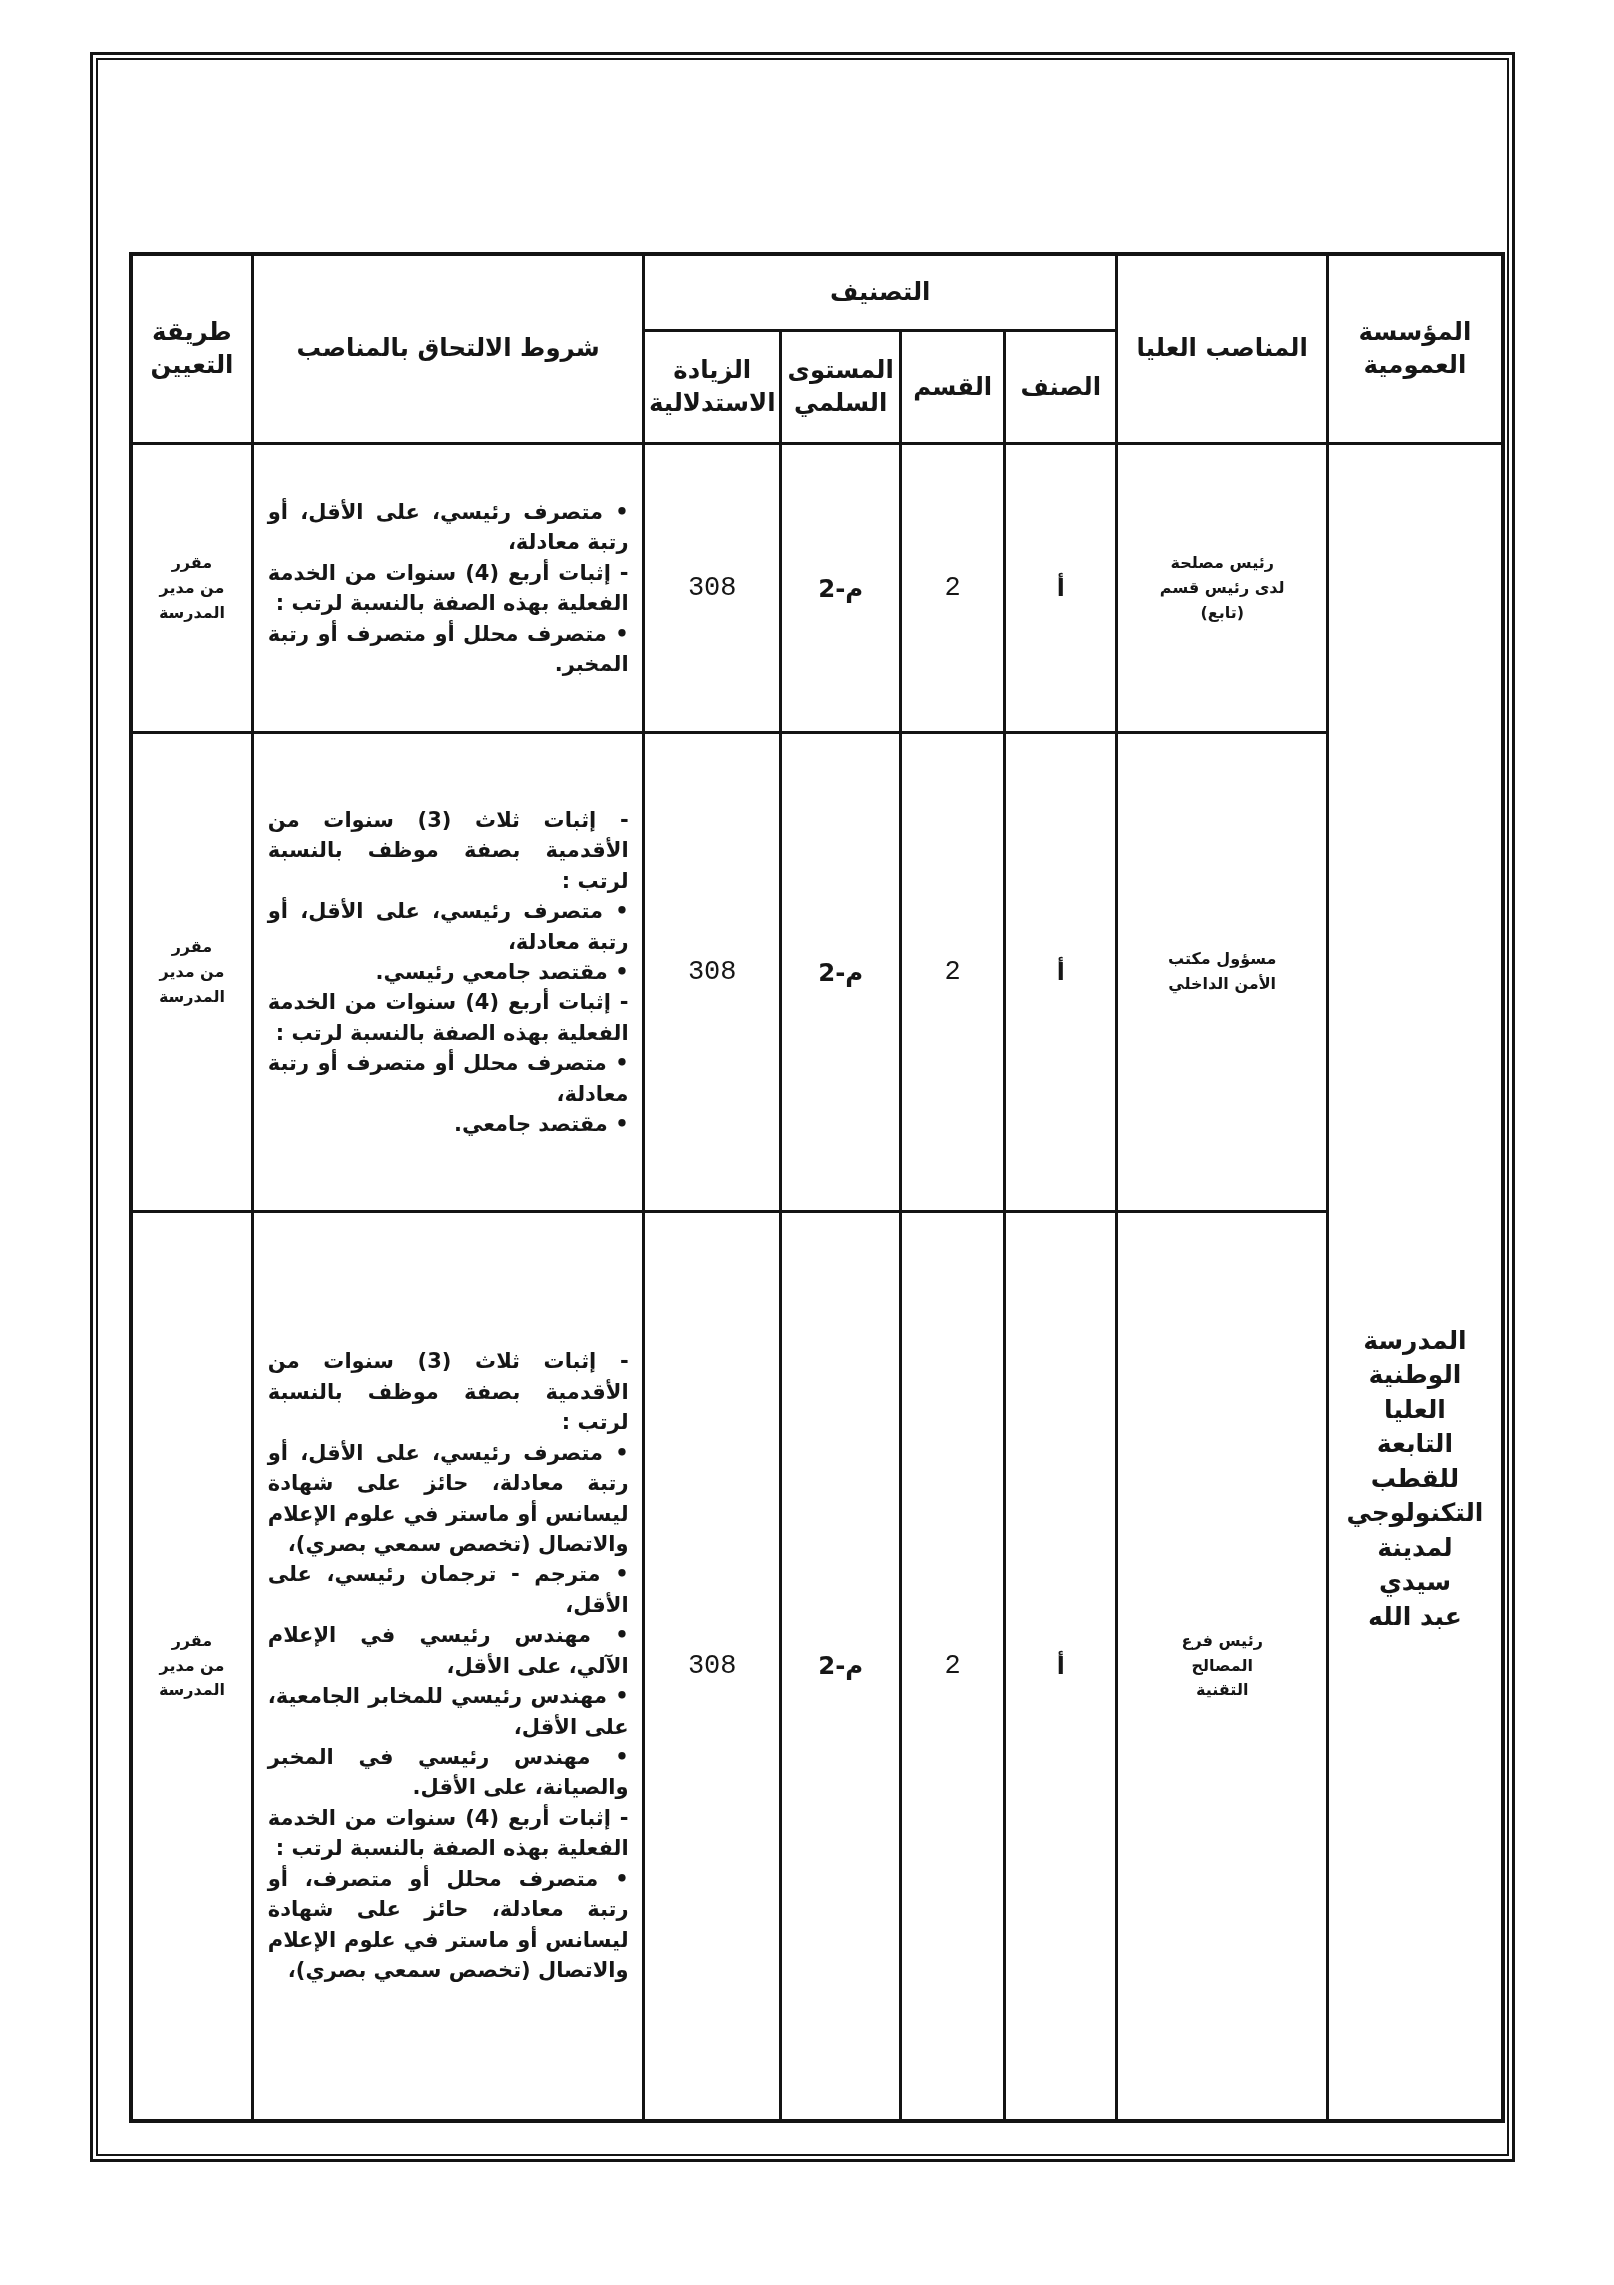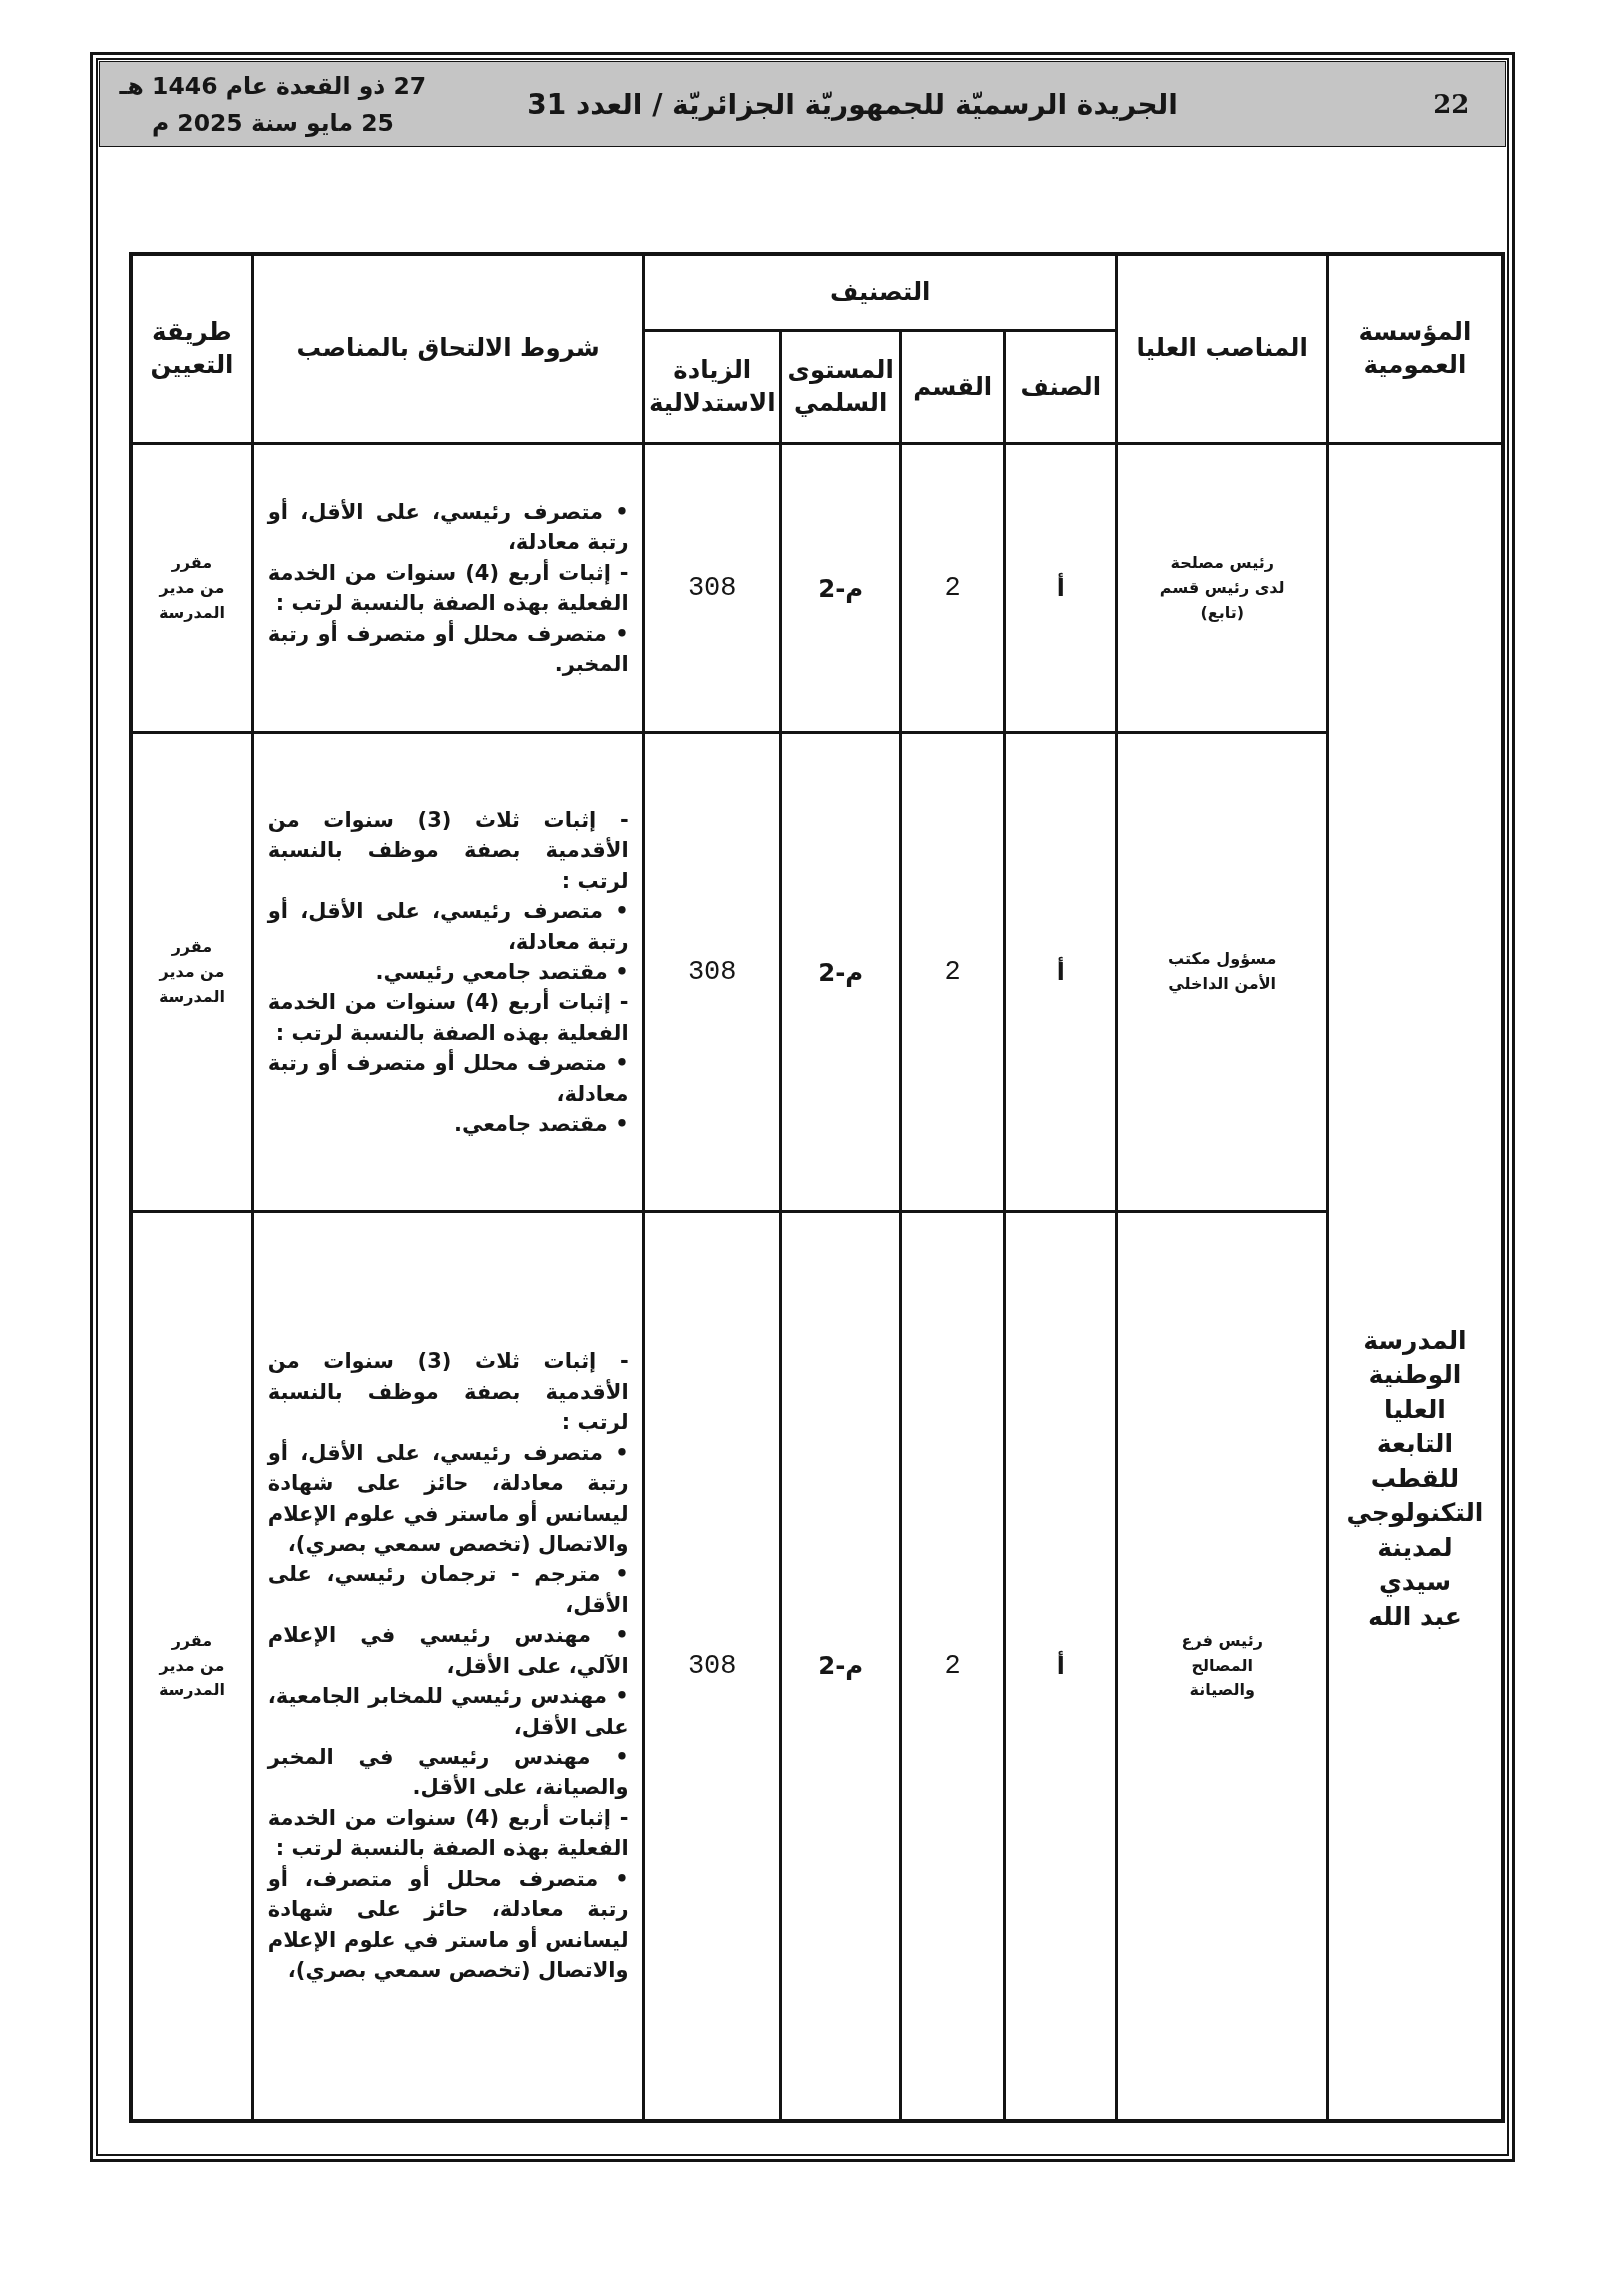--- a/index.html
+++ b/index.html
@@ -93,26 +93,20 @@
     direction: rtl;
   }
 </style>
 </head>
 <body>
 
 <div class="canvas">
   <div class="frame-outer">
     <div class="frame-inner">
 
-      <div class="masthead">
-        <div class="masthead-dates">27 ذو القعدة عام 1446 هـ
-25 مايو سنة 2025 م</div>
-        <div class="masthead-title">الجريدة الرسميّة للجمهوريّة الجزائريّة / العدد 31</div>
-        <div class="masthead-pagenum">22</div>
-      </div>
 
       <div class="tbl-wrap">
         <table class="positions">
           <colgroup>
             <col style="width:175px">
               <col style="width:211px">
             <col style="width:112px">
               <col style="width:104px">
             <col style="width:120px">
               <col style="width:137px">
@@ -182,21 +176,21 @@
                   <div class="cond-item">• مقتصد جامعي.</div>
                 </td>
             <td class="appointment-cell">مقرر
 من مدير
 المدرسة</td>
           </tr>
 
           <tr class="r3">
             <td class="position-cell">رئيس فرع
 المصالح
-والصيانة</td>
+التقنية</td>
             <td class="rank-cell">أ</td>
             <td class="num-cell">2</td>
             <td class="level-cell">م-2</td>
             <td class="num-cell">308</td>
             <td class="conditions-cell">
                   <div class="cond-item">- إثبات ثلاث (3) سنوات من الأقدمية بصفة موظف بالنسبة لرتب :</div>
                   <div class="cond-item">• متصرف رئيسي، على الأقل، أو رتبة معادلة، حائز على شهادة ليسانس أو ماستر في علوم الإعلام والاتصال (تخصص سمعي بصري)،</div>
                   <div class="cond-item">• مترجم - ترجمان رئيسي، على الأقل،</div>
                   <div class="cond-item">• مهندس رئيسي في الإعلام الآلي، على الأقل،</div>
                   <div class="cond-item">• مهندس رئيسي للمخابر الجامعية، على الأقل،</div>

